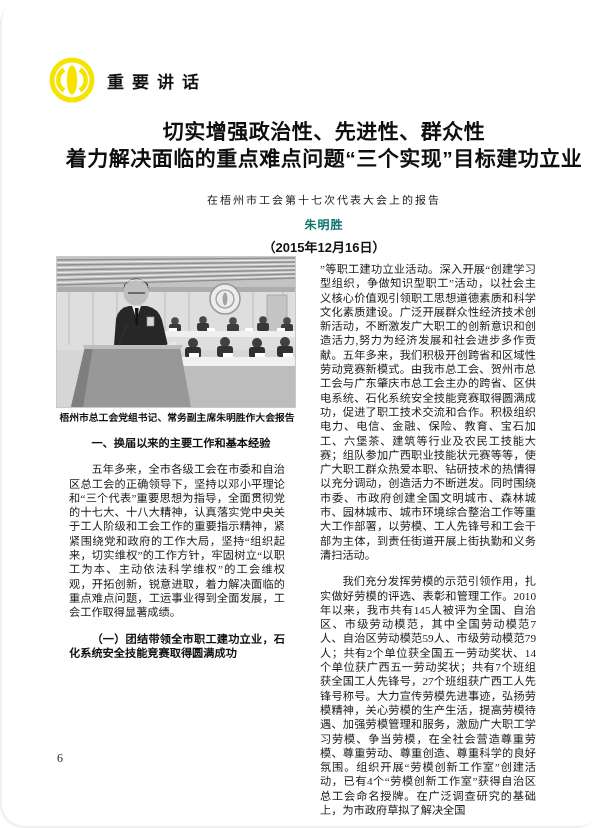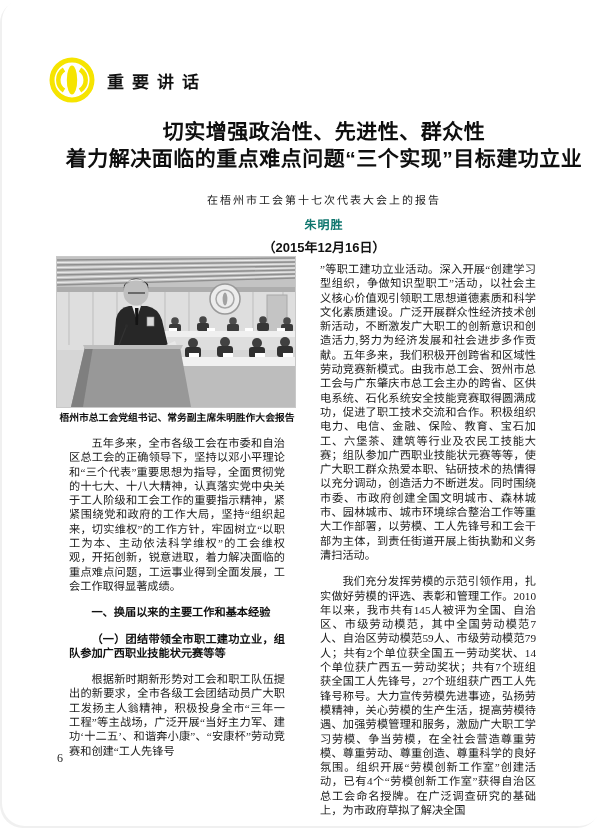--- a/index.html
+++ b/index.html
@@ -173,24 +173,23 @@
             <polygon points="14,150 134,150 123,90 28,90" fill="#989898"></polygon>
             <polygon points="14,150 28,90 36,90 26,150" fill="#7f7f7f"></polygon>
             <polygon points="26,88 126,88 124,92 28,92" fill="#bdbdbd"></polygon>
             <line x1="62" y1="88" x2="69" y2="70" stroke="#333" stroke-width="1.2"></line>
             <circle cx="69.5" cy="69" r="1.8" fill="#2c2c2c"></circle>
           </g>
         </svg>
       </figure>
       <div class="caption">梧州市总工会党组书记、常务副主席朱明胜作大会报告</div>
 
+      <p class="indent body-heading">一、换届以来的主要工作和基本经验</p>
       <p class="indent">五年多来，全市各级工会在市委和自治区总工会的正确领导下，坚持以邓小平理论和“三个代表”重要思想为指导，全面贯彻党的十七大、十八大精神，认真落实党中央关于工人阶级和工会工作的重要指示精神，紧紧围绕党和政府的工作大局，坚持“组织起来，切实维权”的工作方针，牢固树立“以职工为本、主动依法科学维权”的工会维权观，开拓创新，锐意进取，着力解决面临的重点难点问题，工运事业得到全面发展，工会工作取得显著成绩。</p>
-      <p class="indent body-heading">一、换届以来的主要工作和基本经验</p>
-      <p class="indent body-heading">（一）团结带领全市职工建功立业，组队参加广西职业技能状元赛等等</p>
-      <p class="indent">根据新时期新形势对工会和职工队伍提出的新要求，全市各级工会团结动员广大职工发扬主人翁精神，积极投身全市“三年一工程”等主战场，广泛开展“当好主力军、建功‘十二五’、和谐奔小康”、“安康杯”劳动竞赛和创建“工人先锋号</p>
+      <p class="indent body-heading">（一）团结带领全市职工建功立业，石化系统安全技能竞赛取得圆满成功</p>
     </div>
 
     <div class="col">
       <p>”等职工建功立业活动。深入开展“创建学习型组织，争做知识型职工”活动，以社会主义核心价值观引领职工思想道德素质和科学文化素质建设。广泛开展群众性经济技术创新活动，不断激发广大职工的创新意识和创造活力,努力为经济发展和社会进步多作贡献。五年多来，我们积极开创跨省和区域性劳动竞赛新模式。由我市总工会、贺州市总工会与广东肇庆市总工会主办的跨省、区供电系统、石化系统安全技能竞赛取得圆满成功，促进了职工技术交流和合作。积极组织电力、电信、金融、保险、教育、宝石加工、六堡茶、建筑等行业及农民工技能大赛；组队参加广西职业技能状元赛等等，使广大职工群众热爱本职、钻研技术的热情得以充分调动，创造活力不断迸发。同时围绕市委、市政府创建全国文明城市、森林城市、园林城市、城市环境综合整治工作等重大工作部署，以劳模、工人先锋号和工会干部为主体，到责任街道开展上街执勤和义务清扫活动。</p>
       <p class="indent">我们充分发挥劳模的示范引领作用，扎实做好劳模的评选、表彰和管理工作。2010年以来，我市共有145人被评为全国、自治区、市级劳动模范，其中全国劳动模范7人、自治区劳动模范59人、市级劳动模范79人；共有2个单位获全国五一劳动奖状、14个单位获广西五一劳动奖状；共有7个班组获全国工人先锋号，27个班组获广西工人先锋号称号。大力宣传劳模先进事迹，弘扬劳模精神，关心劳模的生产生活，提高劳模待遇、加强劳模管理和服务，激励广大职工学习劳模、争当劳模，在全社会营造尊重劳模、尊重劳动、尊重创造、尊重科学的良好氛围。组织开展“劳模创新工作室”创建活动，已有4个“劳模创新工作室”获得自治区总工会命名授牌。在广泛调查研究的基础上，为市政府草拟了解决全国</p>
     </div>
 
   </div>
 
   <div class="page-number">6</div>

